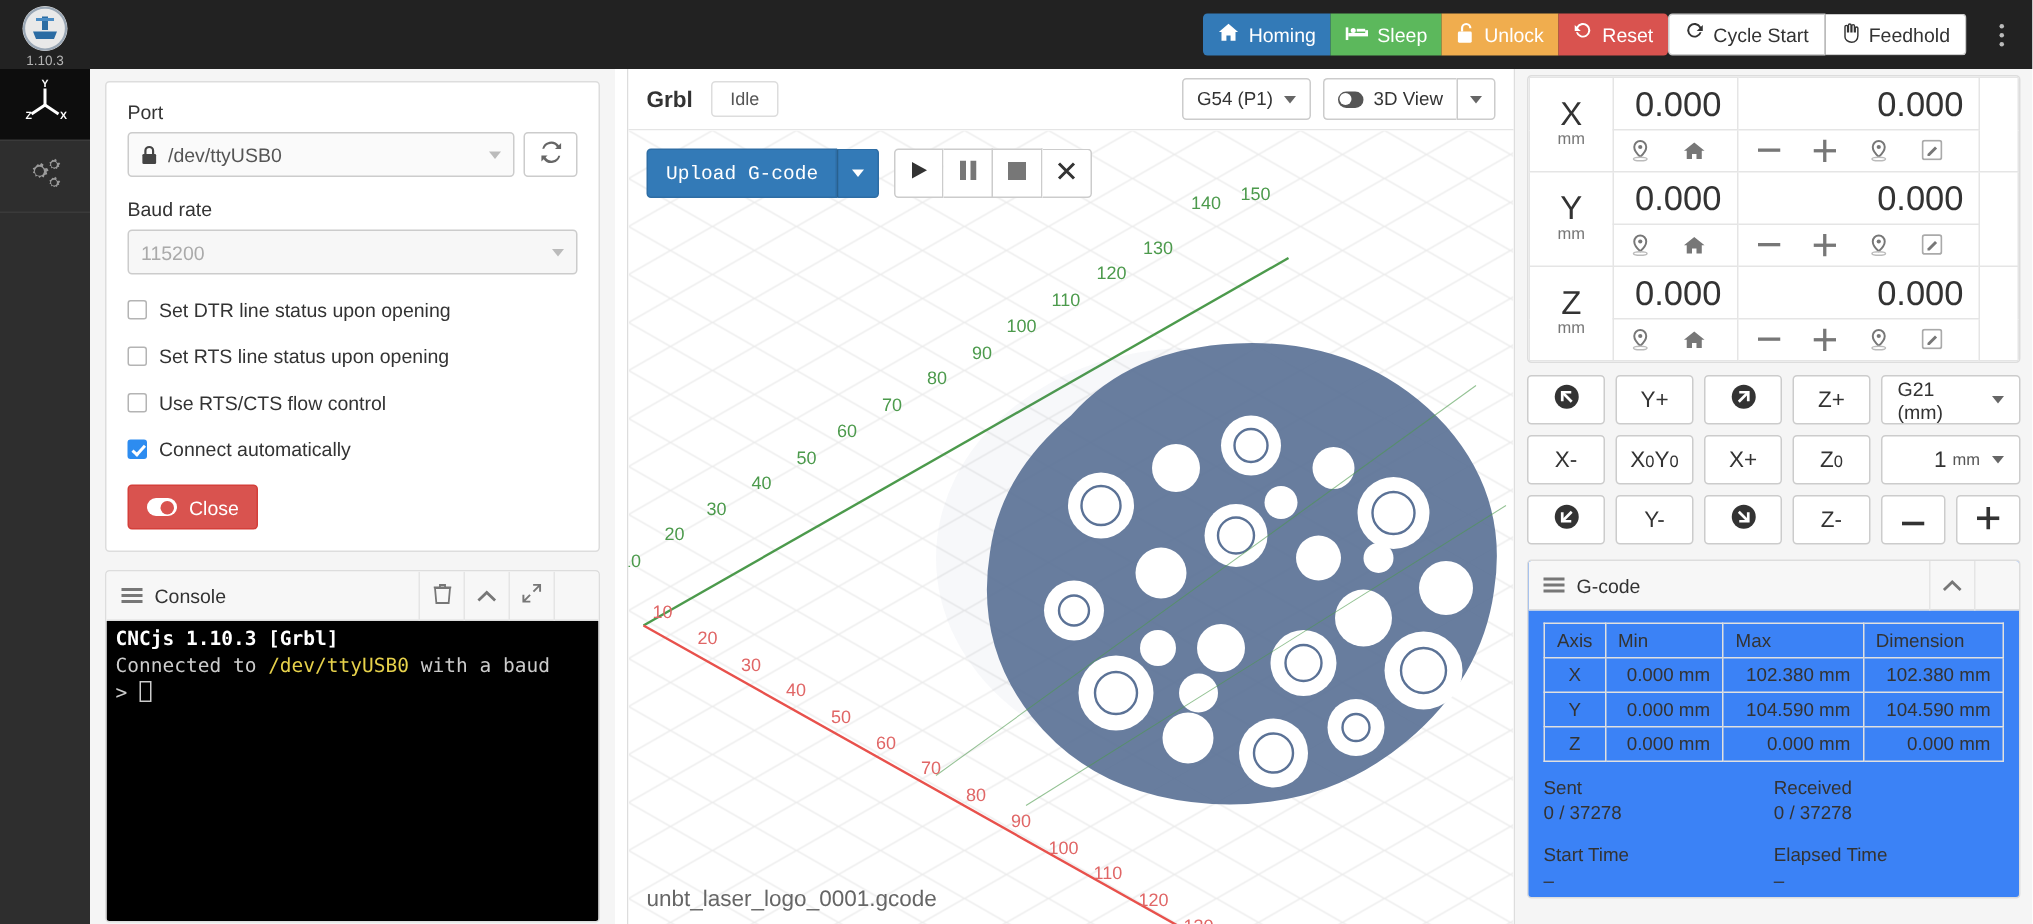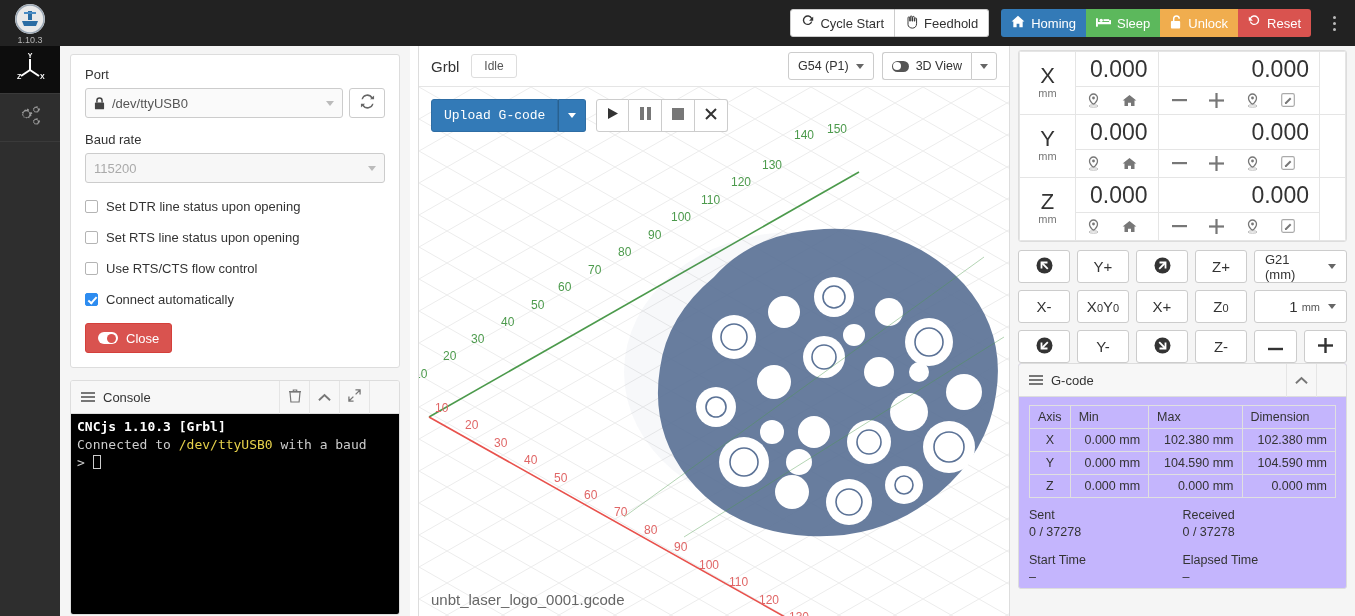--- a/index.html
+++ b/index.html
@@ -138,21 +138,21 @@
   
   .center {
     position: absolute; top: 46px; left: 418px; right: 345px; bottom: 0;
     background: #fff; border-left: 1px solid #ddd; border-right: 1px solid #ddd;
     display: flex; flex-direction: column;
   }
   .vis-head {
     height: 41px; border-bottom: 1px solid #e5e5e5; display: flex;
     align-items: center; padding: 0 12px; flex: none; background: #fff;
   }
-  .grbl-name { font-size: 15px; font-weight: normal; color: #333; }
+  .grbl-name { font-size: 15px; font-weight: bold; color: #333; }
   .state-badge {
     margin-left: 12px; border: 1px solid #ddd; border-radius: 3px;
     padding: 4px 12px; font-size: 12px; color: #555; background: #fff;
   }
   .vis-head-right { margin-left: auto; display: flex; align-items: center; gap: 8px; }
   .hdr-select {
     height: 28px; border: 1px solid #ccc; border-radius: 3px; background: #fff;
     display: flex; align-items: center; gap: 7px; padding: 0 9px; font-size: 12.5px;
     color: #333; cursor: pointer;
   }
@@ -238,21 +238,21 @@
   .jsel {
     flex: 1; height: 33px; background: #fff; border: 1px solid #ccc; border-radius: 3px;
     display: flex; align-items: center; padding: 0 10px; font-size: 13px; color: #333; cursor: pointer;
   }
   .jsel.right-align { justify-content: flex-end; gap: 4px; }
   .mini-btn {
     width: 56px; height: 33px; background: #fff; border: 1px solid #ccc; border-radius: 3px;
     display: flex; align-items: center; justify-content: center; cursor: pointer;
   }
 
-  .gcode-card { background: #c4b5fd; border: 1px solid #ddd; border-radius: 3px; overflow: hidden; }
+  .gcode-card { margin-top: 10px; background: #3b82f6; border: 1px solid #ddd; border-radius: 3px; overflow: hidden; }
   .gc-table { width: 100%; border-collapse: collapse; margin: 8px 10px 4px 10px; width: calc(100% - 20px); }
   .gc-table th, .gc-table td {
     border: 1px solid #e0e0e0; font-size: 12.5px; padding: 4px 8px; font-weight: normal; color: #333;
   }
   .gc-table th { text-align: left; }
   .gc-table td.num { text-align: right; }
   .gc-table td.axc { text-align: center; width: 38px; }
   .stats { display: flex; padding: 6px 10px 4px 10px; }
   .stat-col { width: 50%; }
   .stat-k { font-size: 12.5px; color: #333; margin-bottom: 3px; }
@@ -271,39 +271,20 @@
           <circle cx="15" cy="15" r="14" fill="#e9e9e9" stroke="#9aa7b5" stroke-width="1.5"></circle>
           <path d="M7 17 L23 17 L21 22 L9 22 Z" fill="#2b6ca3"></path>
           <rect x="13" y="7" width="4" height="9" fill="#2b6ca3"></rect>
           <path d="M9 8 h12 v2 h-12 z" fill="#4a8cc4"></path>
         </svg>
       </div>
       <div class="brand-ver">1.10.3</div>
     </div>
 
     <div class="nav-right">
-      <div class="btn-group">
-        <div class="tb-btn bg-first">
-          <span>
-            <svg width="13" height="13" viewBox="0 0 16 16">
-                <path d="M13.5 3.5A6 6 0 1 0 14 8h-1.6A4.4 4.4 0 1 1 12.3 4.7L10 7h5V2z" fill="#333"></path>
-              </svg>
-          </span>
-          <span>Cycle Start</span>
-        </div>
-        <div class="tb-btn bg-last">
-          <span>
-            <svg width="13" height="14" viewBox="0 0 14 16">
-              <path d="M3 7V3.2a1 1 0 0 1 2 0V7h.6V2.1a1 1 0 0 1 2 0V7h.6V2.6a1 1 0 0 1 2 0V7h.6V4.4a1 1 0 0 1 2 0V10c0 3-2 5-4.7 5S3 13.3 3 11z" fill="none" stroke="#333" stroke-width="1.1"></path>
-            </svg>
-          </span>
-          <span>Feedhold</span>
-        </div>
-      </div>
-
       <div class="btn-group" style="margin-left:12px">
         <div class="tb-colored" style="background:#337ab7;border-radius:3px 0 0 3px">
           <span>
             <svg width="14" height="13" viewBox="0 0 16 15">
                 <path d="M8 1 L15.4 7.4 h-2V14 H9.6V10H6.4v4H2.6V7.4h-2z" fill="#fff"></path>
               </svg>
           </span>
           <span>Homing</span>
         </div>
         <div class="tb-colored" style="background:#5cb85c">
@@ -327,20 +308,39 @@
           </span>
           <span>Unlock</span>
         </div>
         <div class="tb-colored" style="background:#d9534f;border-radius:0 3px 3px 0">
           <span>
             <svg width="13" height="13" viewBox="0 0 16 16">
                 <path d="M2.5 3.5A6 6 0 1 1 2 8h1.6A4.4 4.4 0 1 0 3.7 4.7L6 7H1V2z" fill="#fff"></path>
               </svg>
           </span>
           <span>Reset</span>
+        </div>
+      </div>
+
+      <div class="btn-group">
+        <div class="tb-btn bg-first">
+          <span>
+            <svg width="13" height="13" viewBox="0 0 16 16">
+                <path d="M13.5 3.5A6 6 0 1 0 14 8h-1.6A4.4 4.4 0 1 1 12.3 4.7L10 7h5V2z" fill="#333"></path>
+              </svg>
+          </span>
+          <span>Cycle Start</span>
+        </div>
+        <div class="tb-btn bg-last">
+          <span>
+            <svg width="13" height="14" viewBox="0 0 14 16">
+              <path d="M3 7V3.2a1 1 0 0 1 2 0V7h.6V2.1a1 1 0 0 1 2 0V7h.6V2.6a1 1 0 0 1 2 0V7h.6V4.4a1 1 0 0 1 2 0V10c0 3-2 5-4.7 5S3 13.3 3 11z" fill="none" stroke="#333" stroke-width="1.1"></path>
+            </svg>
+          </span>
+          <span>Feedhold</span>
         </div>
       </div>
 
       <div class="kebab-nav">
         <div class="kebab-col">
           <span class="dot"></span>
             <span class="dot"></span>
             <span class="dot"></span>
         </div>
       </div>

